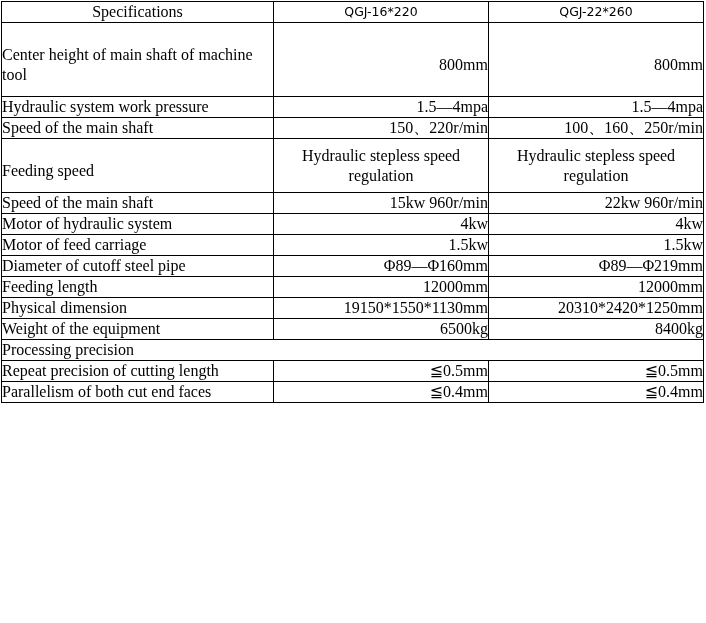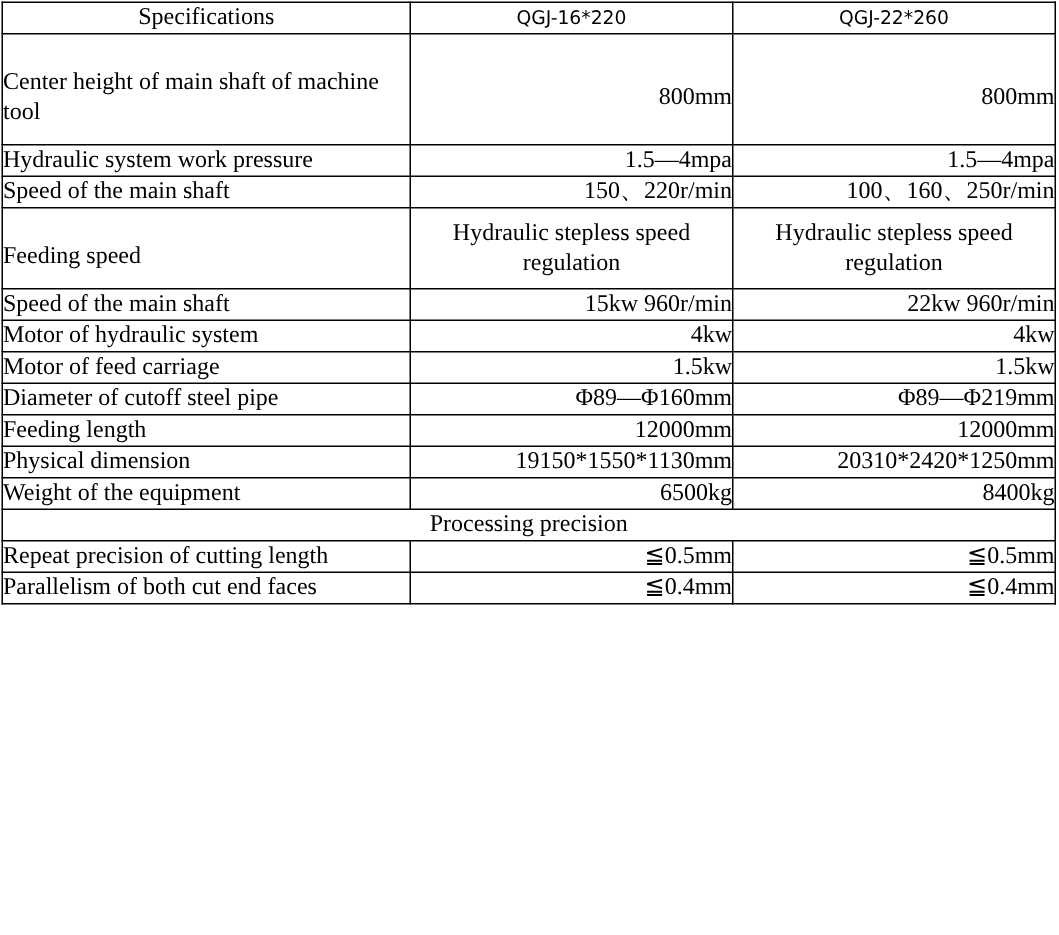--- a/index.html
+++ b/index.html
@@ -44,21 +44,20 @@
   .cell-head {
     text-align: center;
     padding: 7px 6px;
     font-size: 13.5px;
   }
   .cell-head.mono {
     font-family: "DejaVu Sans", sans-serif;
     font-size: 12.5px;
   }
   .cell-section {
-    text-align: center;
     padding: 8px 6px;
     font-size: 13.5px;
   }
   .row-tall .cell-label,
   .row-tall .cell-val {
     padding-top: 22px;
     padding-bottom: 11px;
   }
   .two-line {
     line-height: 1.45;

